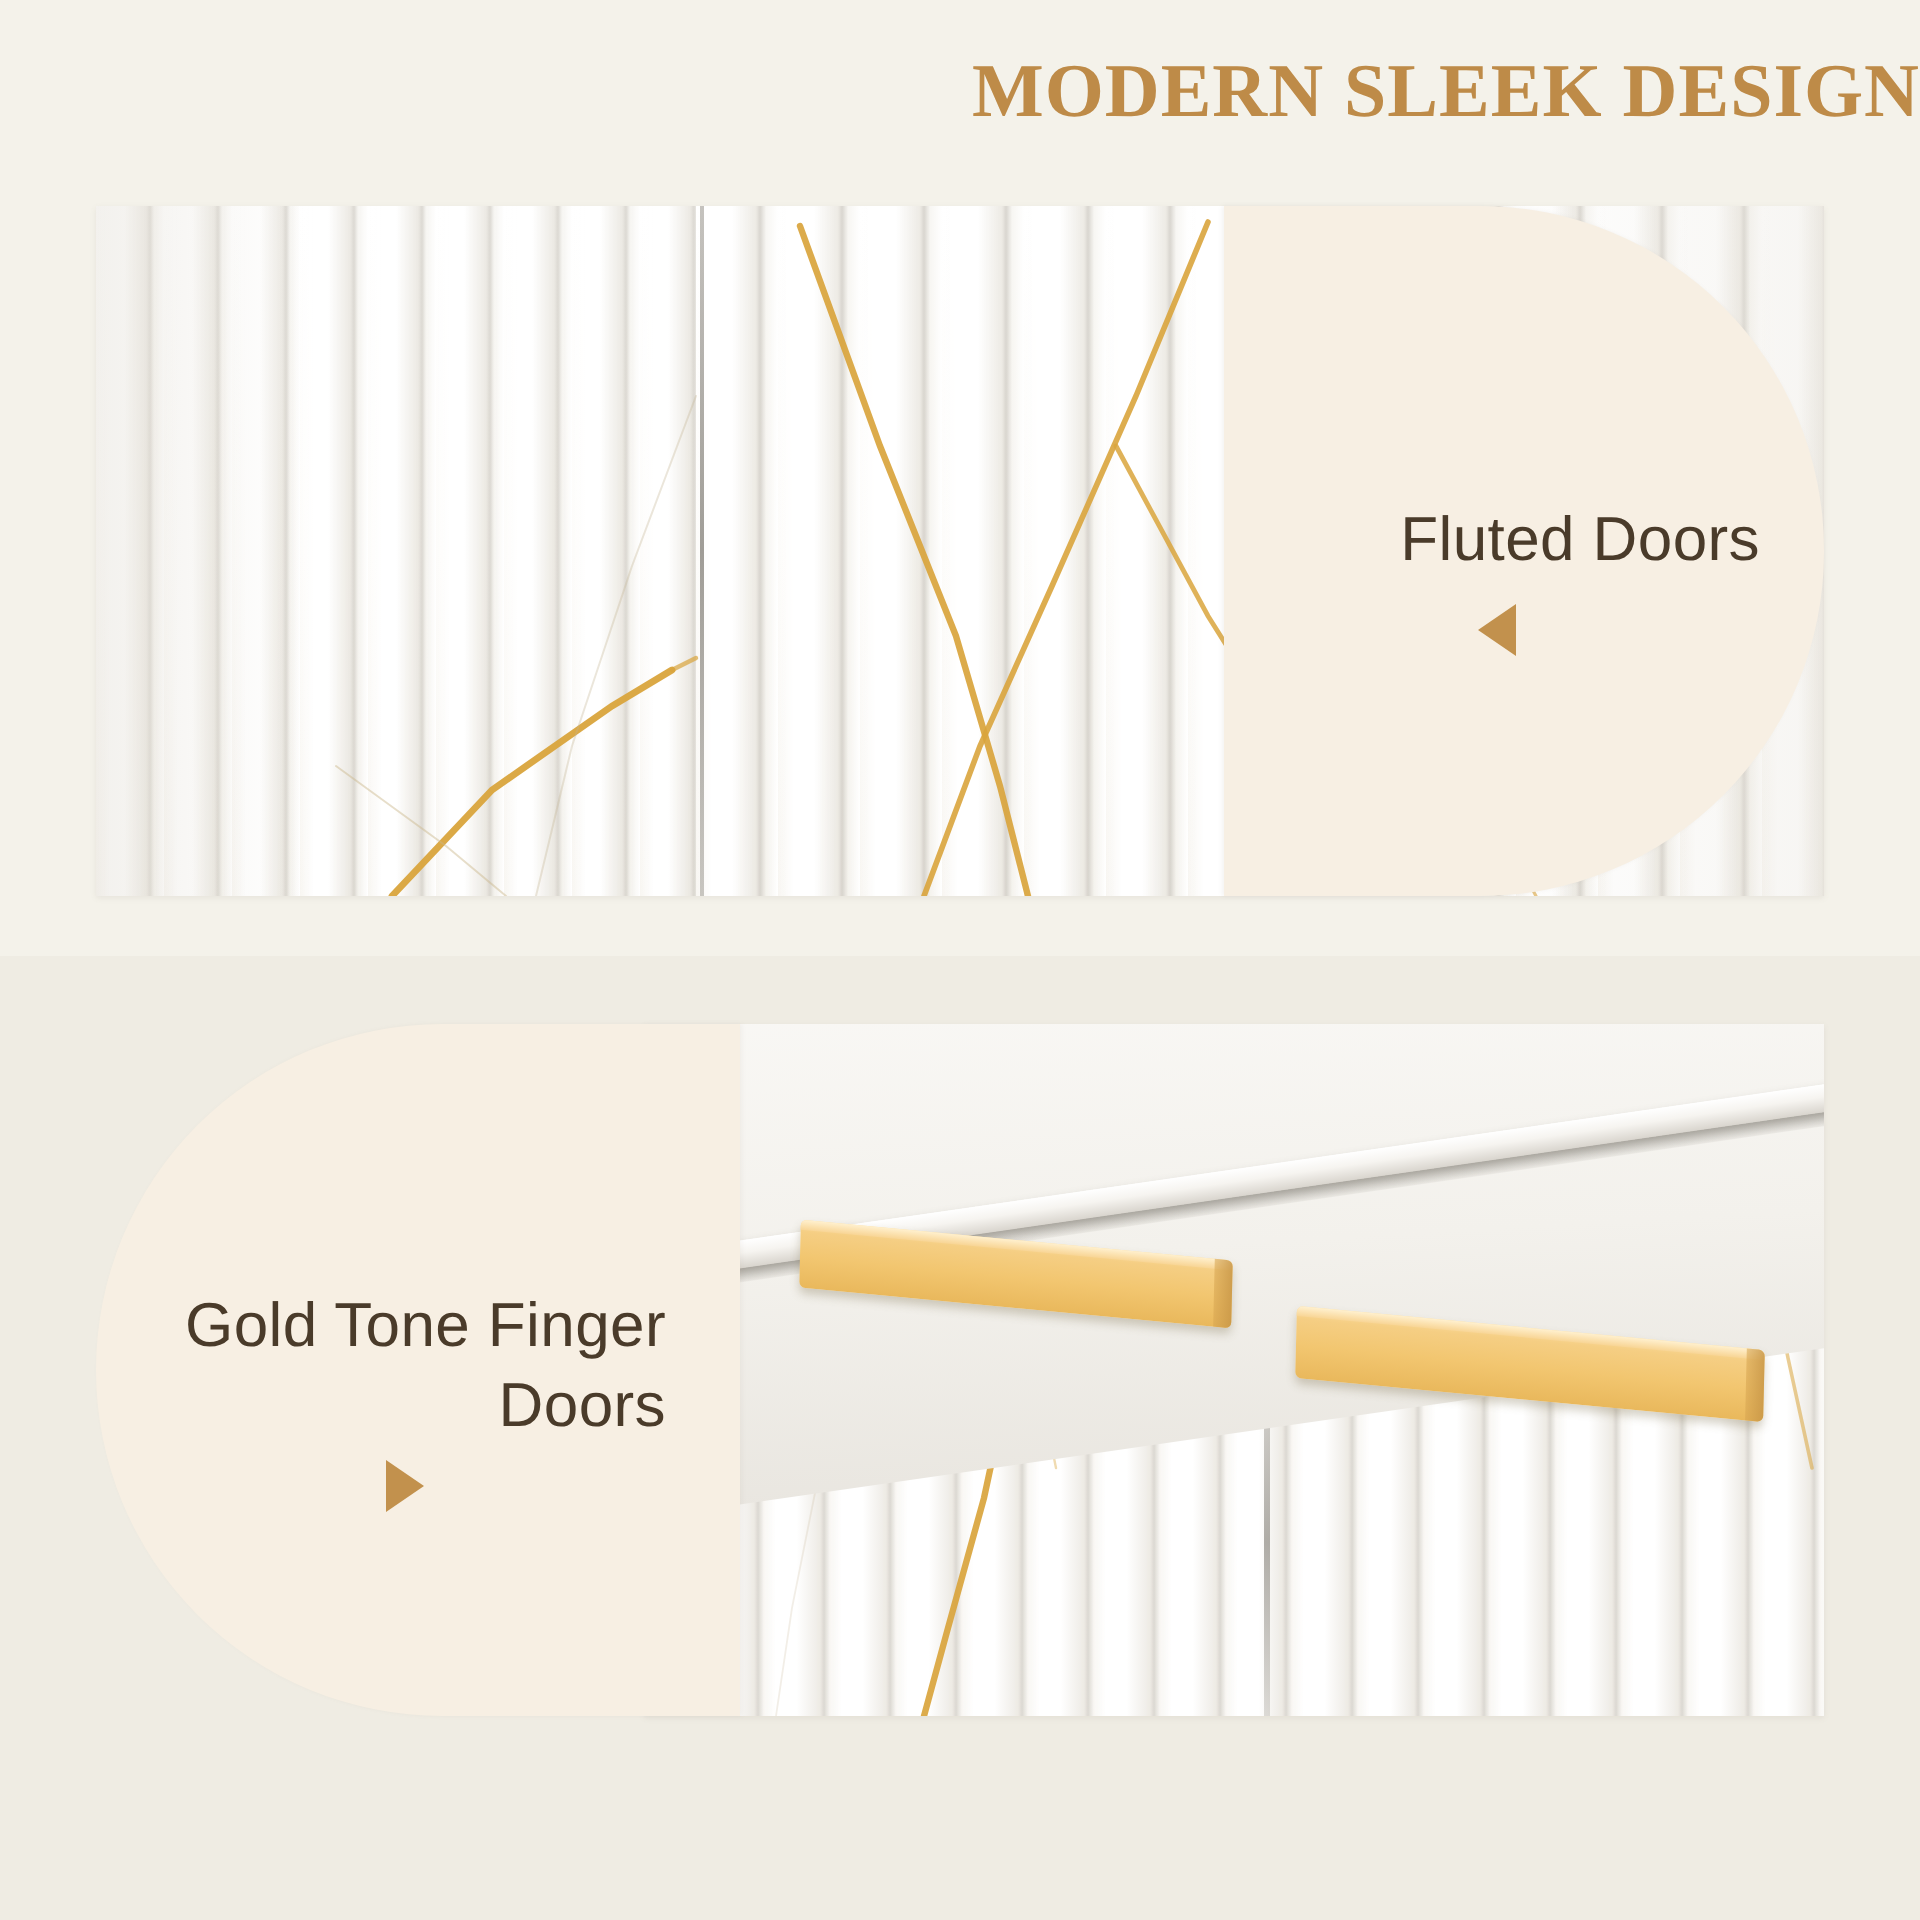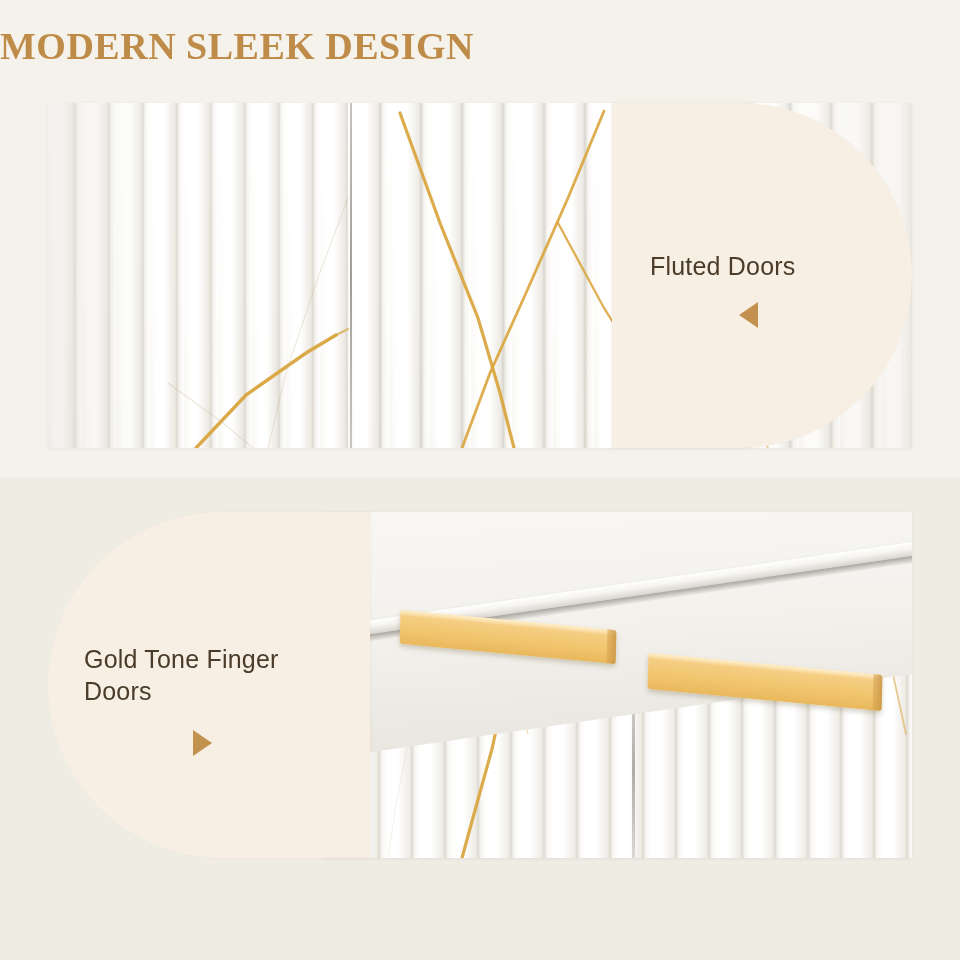--- a/index.html
+++ b/index.html
@@ -19,21 +19,21 @@
     background:#F4F2EA;
   }
   .band-bottom {
     position:absolute; left:0; top:478px; width:960px; height:482px;
     background:#EFECE3;
   }
 
   
   .title {
     position:absolute; left:0; top:24px; width:960px;
-    text-align:left;
+    text-align:right;
     font-family:"Liberation Serif", serif;
     font-weight:700;
     font-size:38px;
     letter-spacing:0.5px;
     color:#BE8B48;
     white-space:nowrap;
   }
 
   
   .photo {
@@ -187,27 +187,27 @@
     background:#F7EFE3;
     border-top-left-radius:173px;
     border-bottom-left-radius:173px;
     box-shadow:1px 0 2px rgba(150,140,125,.08);
   }
 
   
   .label-text {
     position:absolute;
     color:#4A3B2A;
-    font-size:25px;
+    font-size:31px;
     line-height:1.28;
-    text-align:left;
+    text-align:right;
     letter-spacing:.2px;
   }
   #label-top-text    { left:650px; top:250px; width:230px; }
-  #label-bottom-text { left:84px;  top:643px; width:265px; }
+  #label-bottom-text { left:68px;  top:643px; width:265px; }
 
   .arrow { position:absolute; width:0; height:0; }
   #arrow-top {
     left:739px; top:302px;
     border-top:13px solid transparent;
     border-bottom:13px solid transparent;
     border-right:19px solid #C2914D;
   }
   #arrow-bottom {
     left:193px; top:730px;

